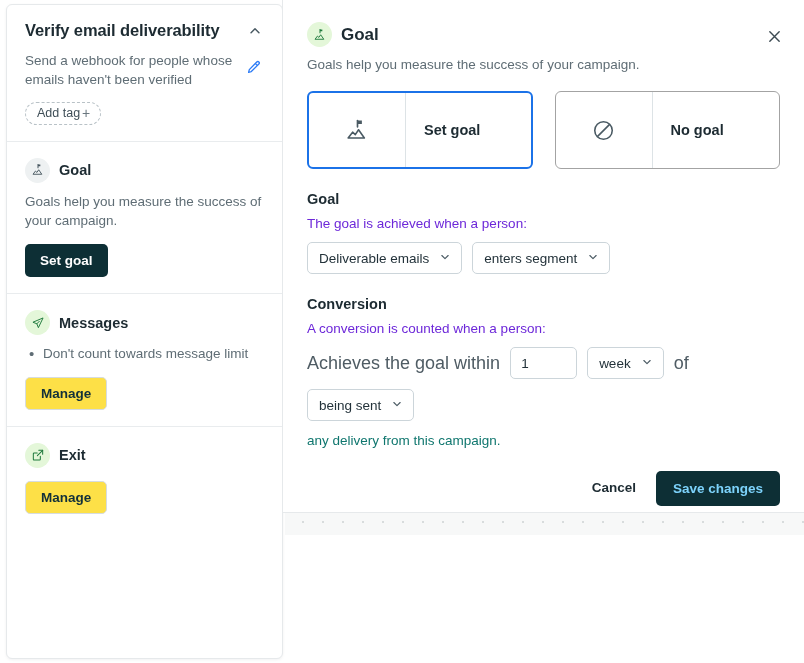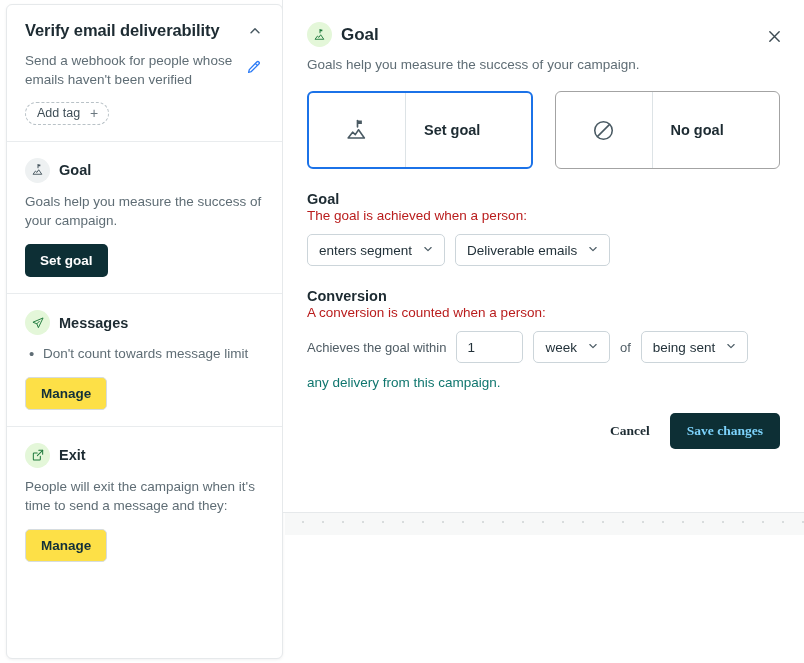--- a/index.html
+++ b/index.html
@@ -51,21 +51,21 @@
     width: 18px; height: 18px; flex: none; margin-top: 1px;
     display: flex; align-items: center; justify-content: center;
   }
   .desc-row { display: flex; align-items: flex-start; margin-top: 10px; gap: 6px; }
   .sb-desc {
     font-size: 13.5px; color: #5f6d75; line-height: 1.45; flex: 1;
   }
   .pencil { width: 20px; height: 20px; flex: none; margin-top: 8px; }
 
   .add-tag {
-    display: inline-flex; align-items: center; gap: 10px;
+    display: inline-flex; align-items: center; gap: 2px;
     margin-top: 12px;
     border: 1px dashed #b9c2c7;
     border-radius: 999px;
     padding: 3px 10px 4px 11px;
     font-size: 12.5px; color: #3f4e57;
     background: #fff;
   }
   .add-tag .plus { font-size: 14px; color: #6b7880; line-height: 1; }
 
   .sec-head { display: flex; align-items: center; gap: 9px; }
@@ -142,42 +142,42 @@
   }
   .choice.selected .ico { border-right: 1px solid #dde3e6; }
   .choice .lbl {
     flex: 1; display: flex; align-items: center; padding-left: 18px;
     font-size: 14.5px; font-weight: bold; color: #1d2b32;
   }
 
   .group-title {
     font-size: 14.5px; font-weight: bold; color: #1d2b32; margin-top: 22px;
   }
-  .group-sub { font-size: 13.5px; color: #b91c1c; margin-top: 1px; }
+  .group-sub { font-size: 13.5px; color: #6d28d9; margin-top: 9px; }
 
   .controls { display: flex; align-items: center; gap: 10px; margin-top: 11px; flex-wrap: wrap; }
   .select {
     display: inline-flex; align-items: center; gap: 10px;
     border: 1px solid #ccd5da; border-radius: 5px;
     background: #fff; height: 32px; padding: 0 10px 0 11px;
     font-size: 13.5px; color: #23323a; cursor: pointer;
   }
   .num-input {
     width: 67px; height: 32px;
     border: 1px solid #ccd5da; border-radius: 5px;
     background: #fff; padding: 0 10px;
     font-size: 13.5px; color: #23323a;
     font-family: inherit;
   }
-  .inline-txt { font-size: 13px; color: #4f5c64; }
+  .inline-txt { font-size: 18px; color: #4f5c64; }
   .trail-txt { font-size: 13.5px; color: #0f766e; margin-top: 12px; }
 
   .actions {
-    display: flex; align-items: center; justify-content: flex-end;
-    gap: 8px; margin-top: 23px; font-family: Liberation Serif, serif;
+    display: flex; align-items: flex-start; justify-content: flex-end;
+    gap: 8px; margin-top: 23px;
   }
   .btn-link {
     background: none; border: none;
     font-size: 13.5px; font-weight: bold; color: #1d2b32;
     padding: 9px 12px; cursor: pointer; font-family: inherit;
   }
   .btn-save {
     background: #0d2f35; color: #7dd3fc; border: none; border-radius: 5px;
     padding: 10px 17px; font-size: 13.5px; font-weight: bold;
     cursor: pointer; font-family: inherit;
@@ -259,21 +259,20 @@
       <div class="sec-head">
         <span class="badge-icon">
           <svg width="14" height="14" viewBox="0 0 18 18" fill="none">
             <path d="M10 3h5v5" stroke="#1f7a3d" stroke-width="1.3" stroke-linecap="round" stroke-linejoin="round"></path>
             <path d="M8.2 9.8L15 3" stroke="#1f7a3d" stroke-width="1.3" stroke-linecap="round"></path>
             <path d="M12 10.5v4a.9.9 0 0 1-.9.9H3.9a.9.9 0 0 1-.9-.9V7.3a.9.9 0 0 1 .9-.9H8" stroke="#1f7a3d" stroke-width="1.3" stroke-linecap="round" stroke-linejoin="round"></path>
           </svg>
         </span>
         <span class="sec-title">Exit</span>
       </div>
-      <div class="sec-text">People will exit the campaign when it's time to send a message and they:</div>
       <button class="btn btn-outline">Manage</button>
     </div>
   </aside>
 
   <section class="panel">
 
     <div class="panel-head">
       <span class="badge-icon">
         <svg width="14" height="14" viewBox="0 0 18 18" fill="none">
           <path d="M9 2v4" stroke="#1f7a3d" stroke-width="1.3" stroke-linecap="round"></path>
@@ -312,29 +311,29 @@
           </svg>
         </span>
         <span class="lbl">No goal</span>
       </div>
     </div>
 
     <div class="group-title">Goal</div>
     <div class="group-sub">The goal is achieved when a person:</div>
     <div class="controls">
       <div class="select">
-        <span>enters segment</span>
+        <span>Deliverable emails</span>
         <span>
           <svg width="12" height="12" viewBox="0 0 16 16" fill="none">
             <path d="M3.8 6L8 10.2 12.2 6" stroke="#4b5b64" stroke-width="1.5" stroke-linecap="round" stroke-linejoin="round"></path>
           </svg>
         </span>
       </div>
       <div class="select">
-        <span>Deliverable emails</span>
+        <span>enters segment</span>
         <span>
           <svg width="12" height="12" viewBox="0 0 16 16" fill="none">
             <path d="M3.8 6L8 10.2 12.2 6" stroke="#4b5b64" stroke-width="1.5" stroke-linecap="round" stroke-linejoin="round"></path>
           </svg>
         </span>
       </div>
     </div>
 
     <div class="group-title">Conversion</div>
     <div class="group-sub">A conversion is counted when a person:</div>

